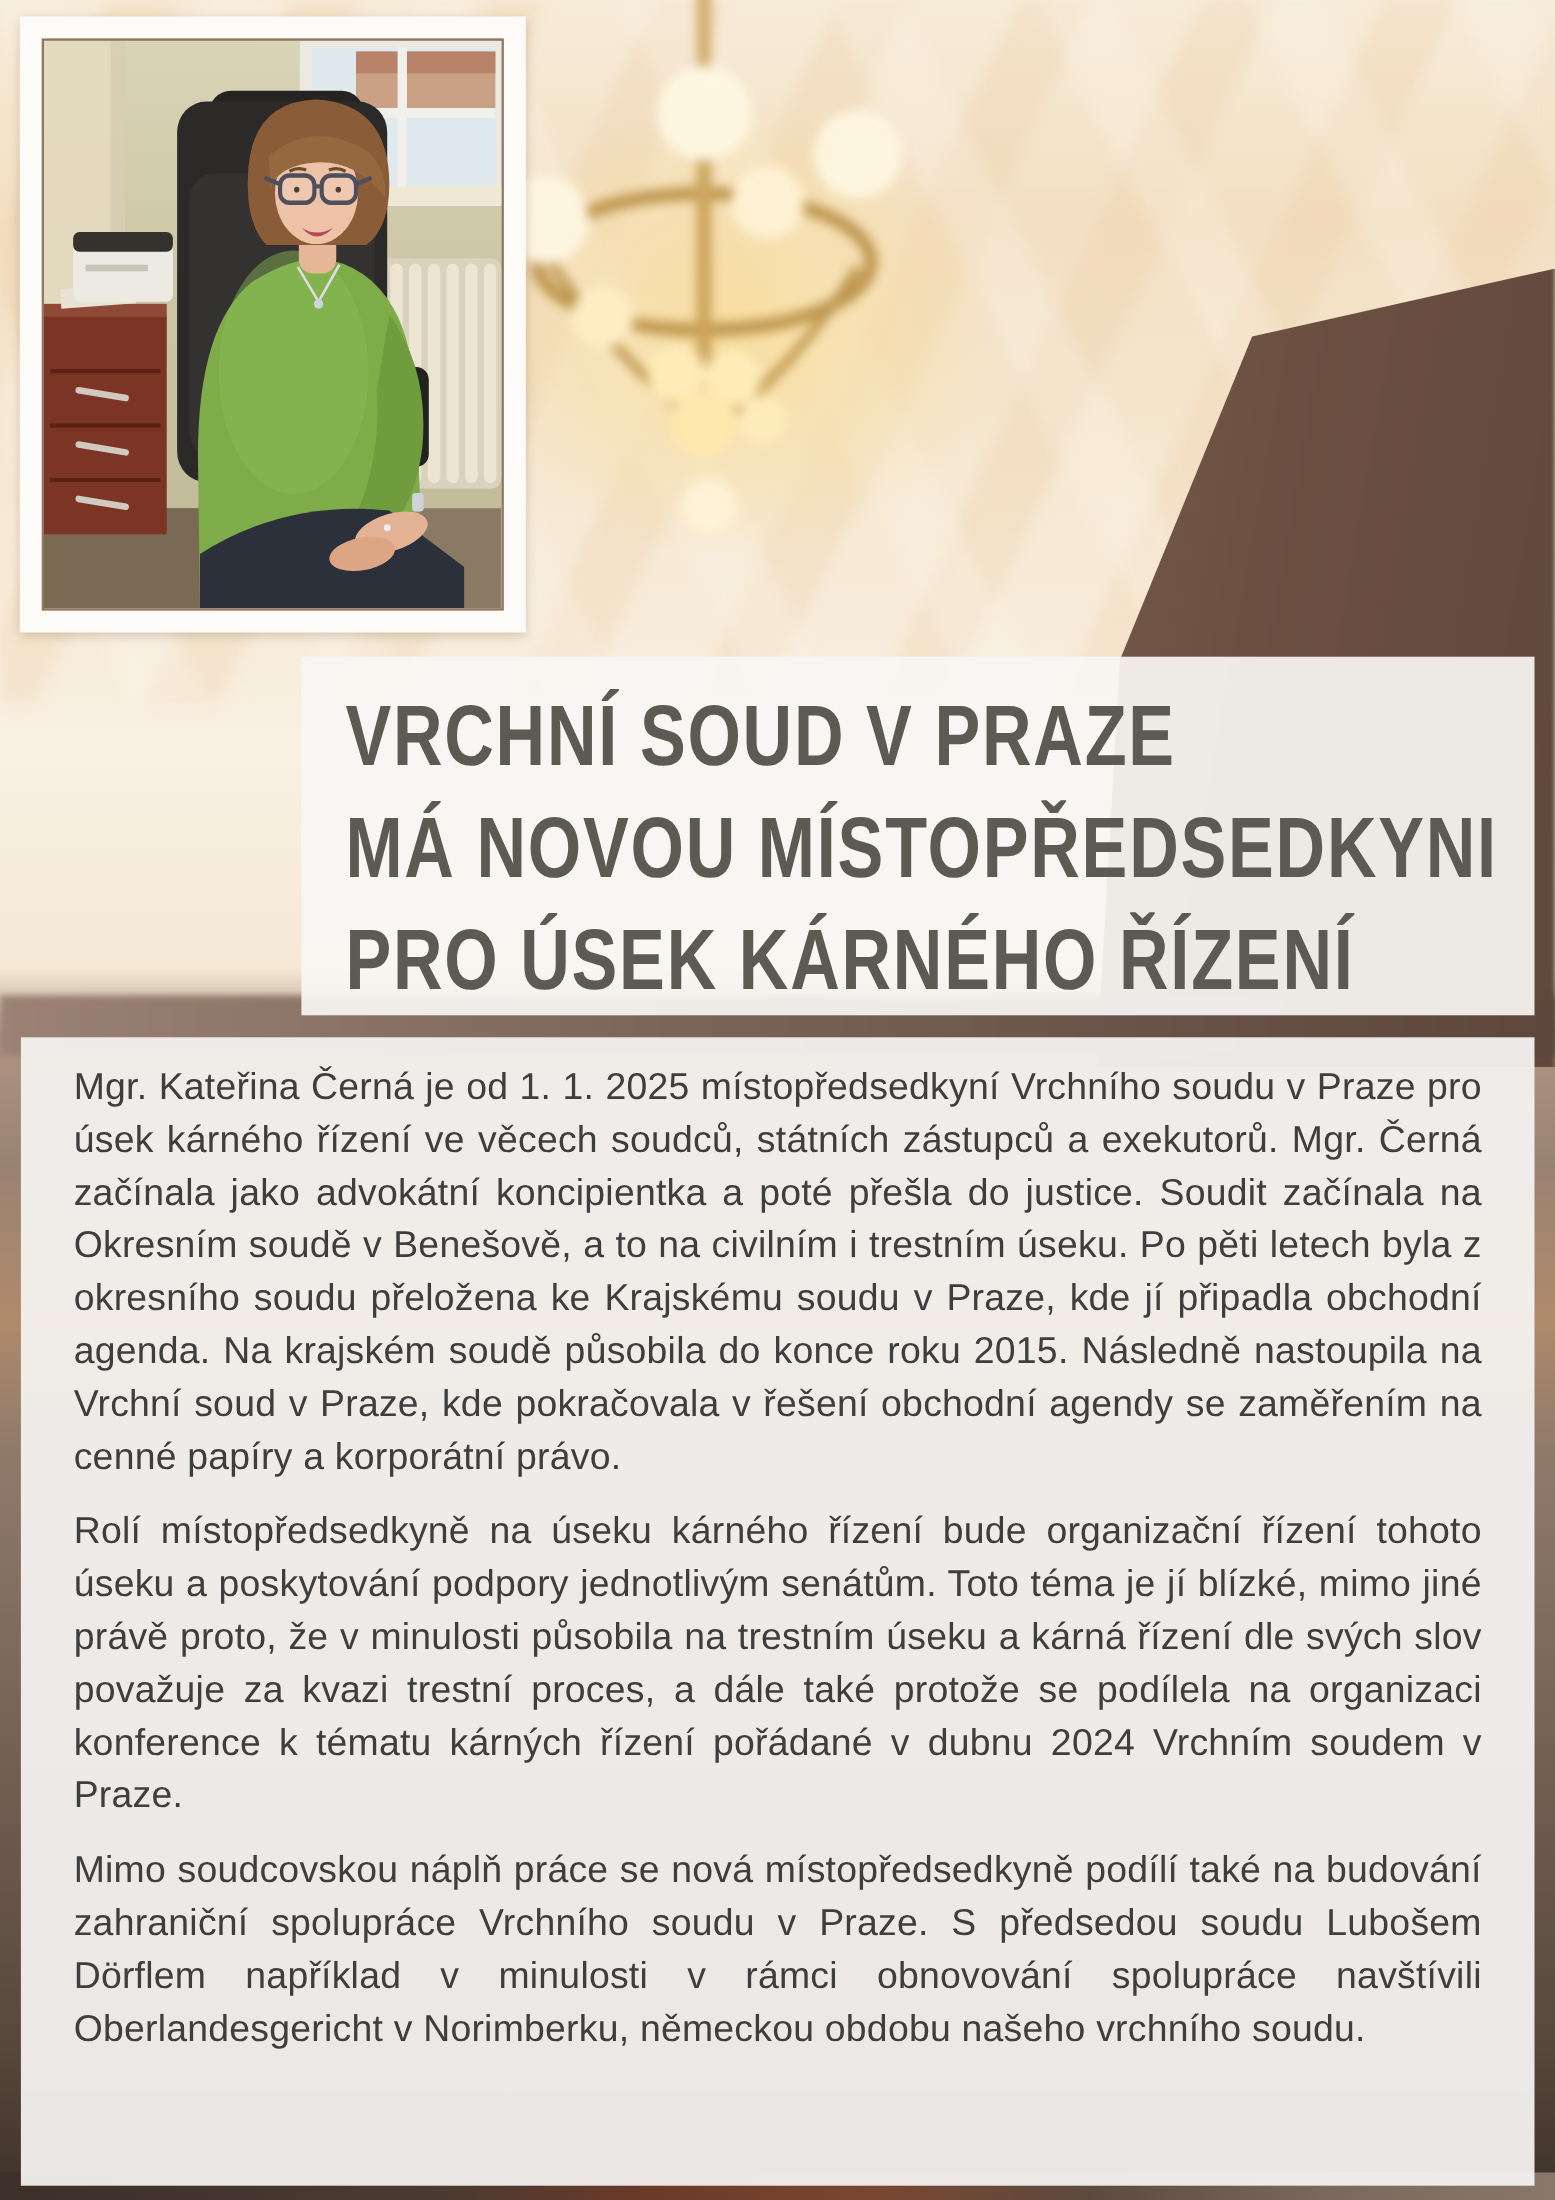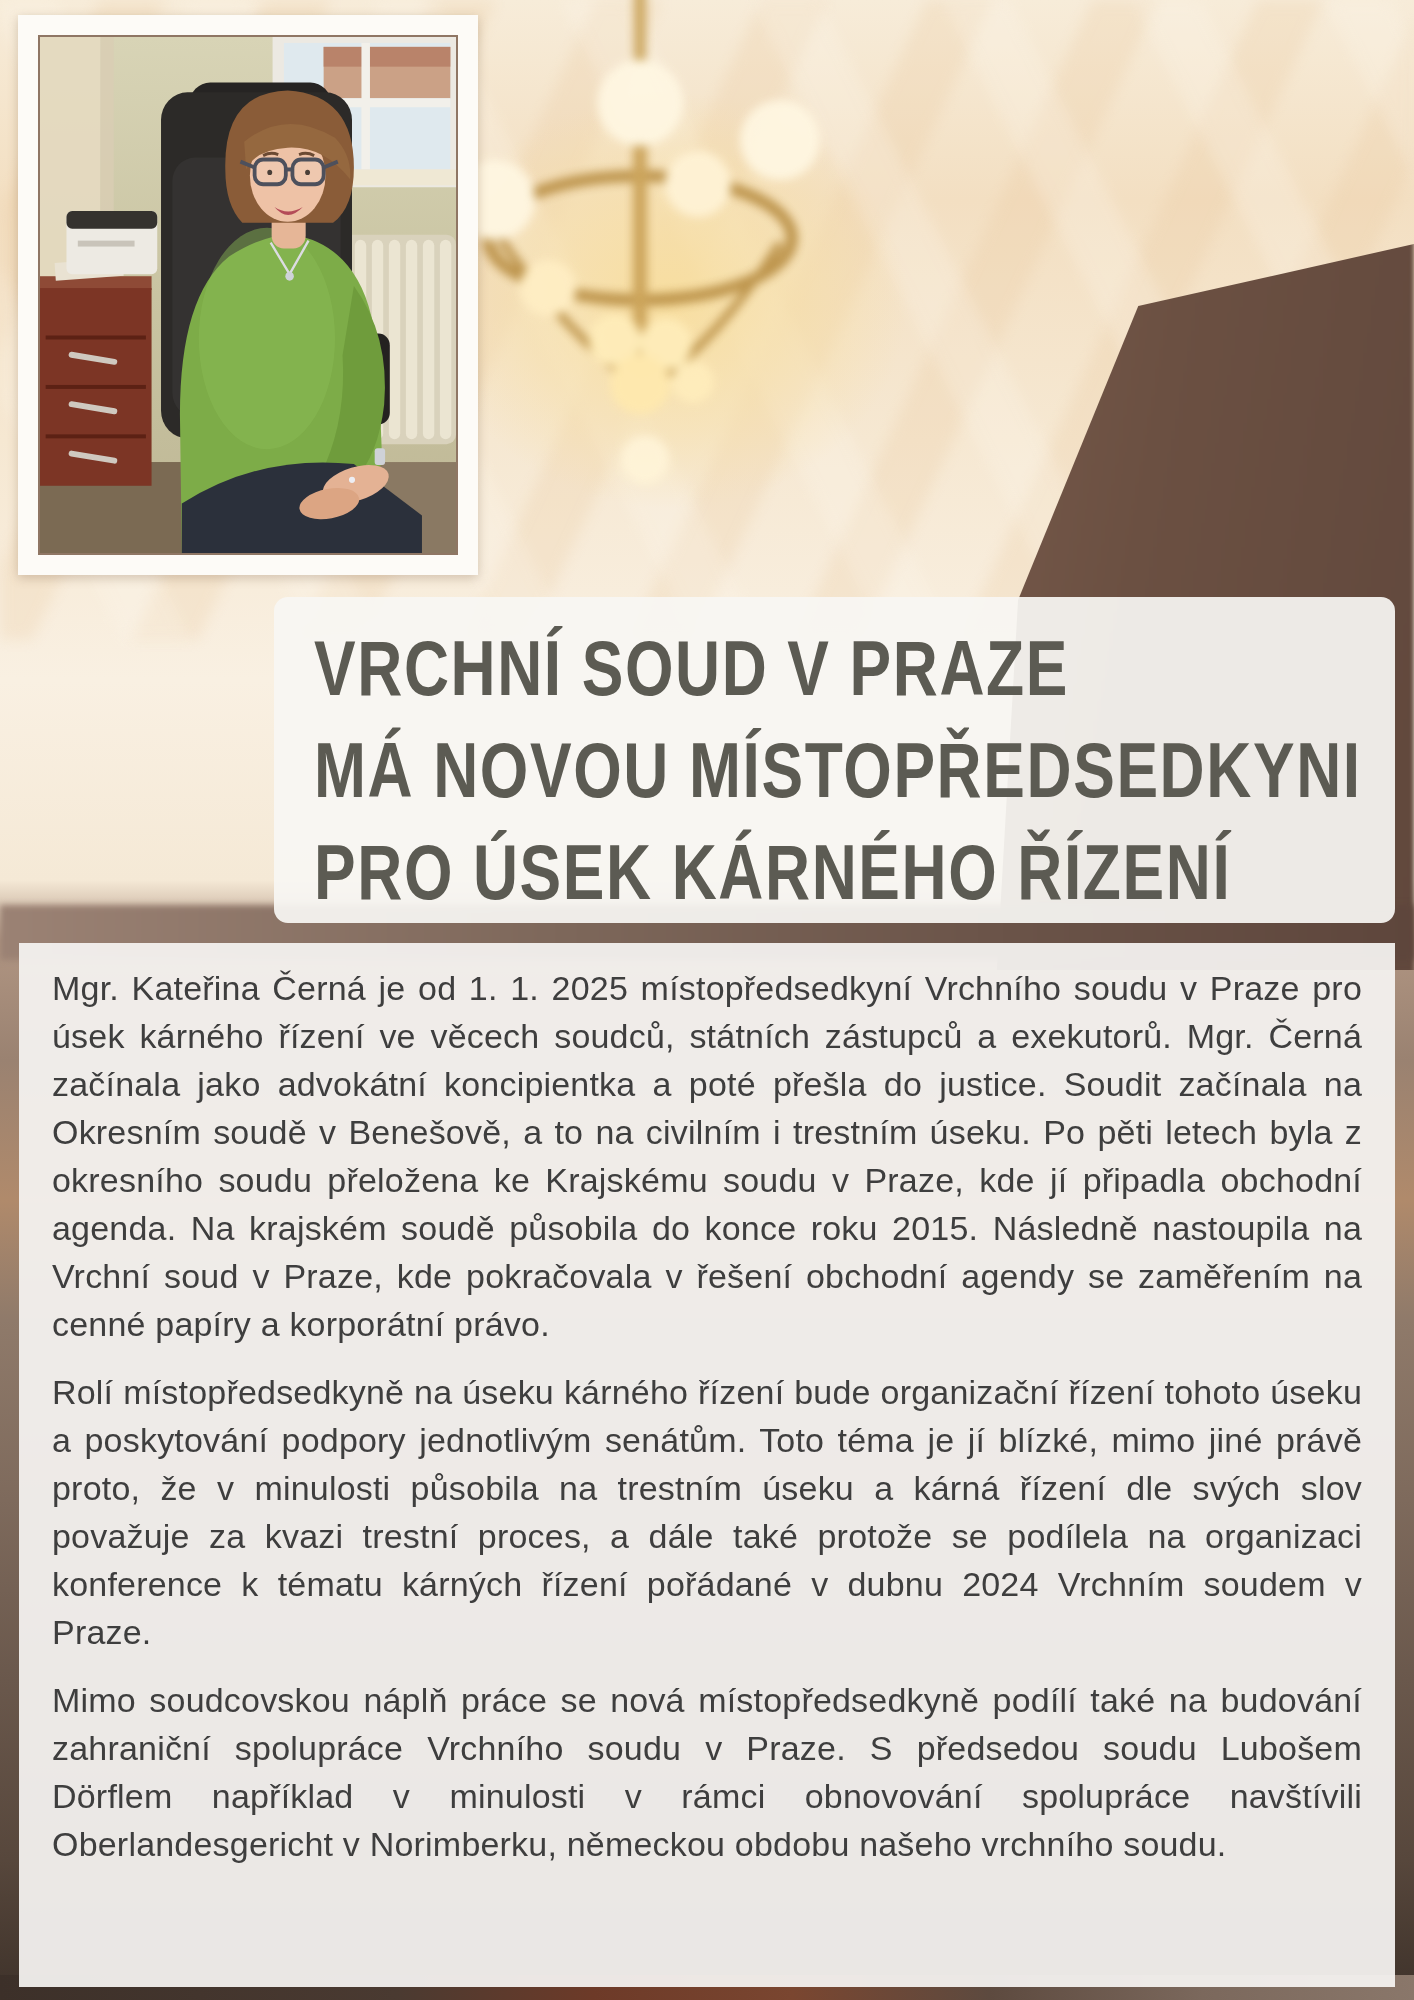--- a/index.html
+++ b/index.html
@@ -60,35 +60,34 @@
   .photo{
     width:100%;height:100%;box-sizing:border-box;
     border:2px solid #8f7664;overflow:hidden;background:#cdc8a6;
   }
   .photo svg{width:100%;height:100%;display:block;}
   
   .title-box{
     position:absolute;left:274px;top:597px;width:1121px;height:326px;
     box-sizing:border-box;padding:20px 12px 0 40px;
     background:rgba(248,246,243,.93);
-    border-radius:14px;
   }
   .title-box h1{
     margin:0;font-weight:700;font-size:78px;line-height:102px;
     letter-spacing:2px;color:#5c5b53;
     font-family:"Liberation Sans",sans-serif;
   }
   .title-box h1 span{
     display:block;white-space:nowrap;
     transform:scaleX(.8);transform-origin:left center;
   }
   
   .article-box{
     position:absolute;left:19px;top:943px;width:1376px;height:1044px;
-    box-sizing:border-box;padding:21px 33px;
+    box-sizing:border-box;padding:21px 48px;
     background:rgba(244,242,240,.94);
   }
   .article-box p{
     margin:0 0 20px 0;
     font-size:34px;line-height:48px;color:#3e3e3e;
     text-align:justify;letter-spacing:.2px;
     font-family:"Liberation Sans",sans-serif;
   }
   .article-box p:last-child{margin-bottom:12px;}
 </style>

